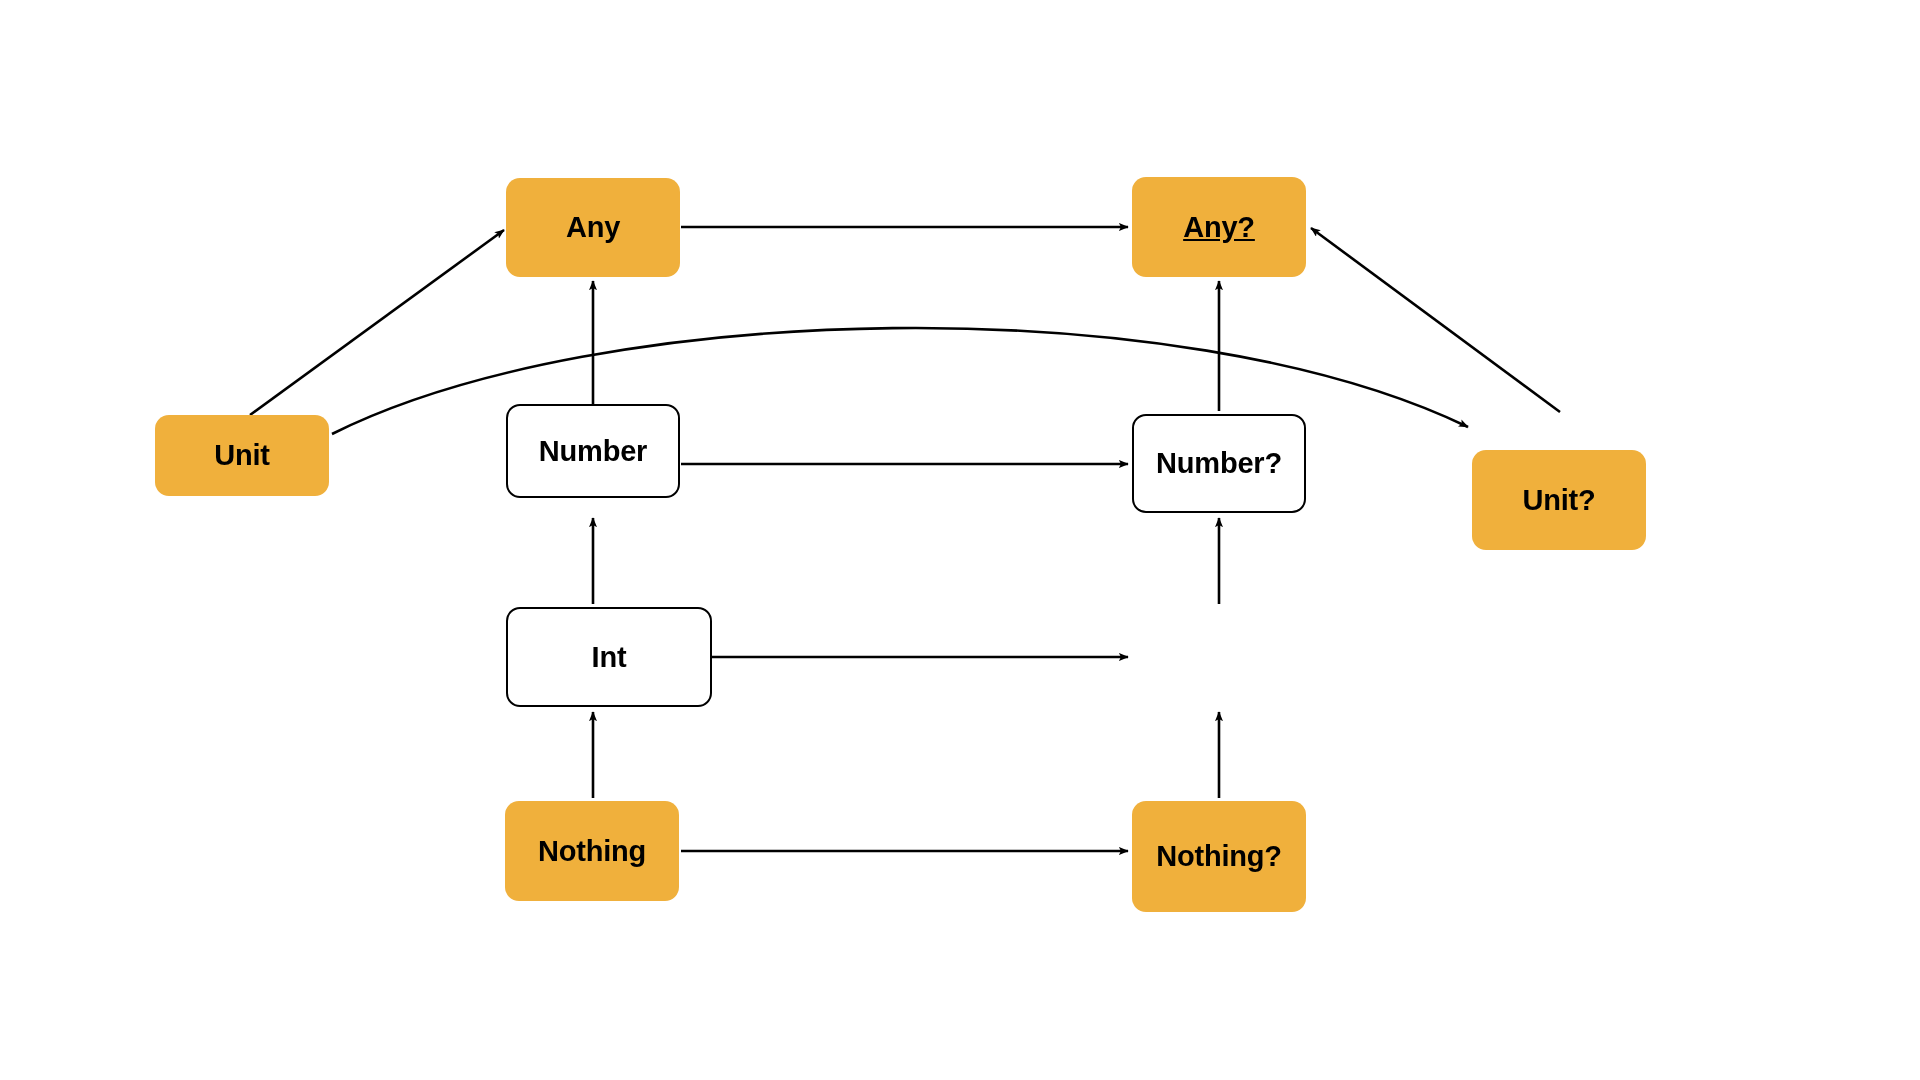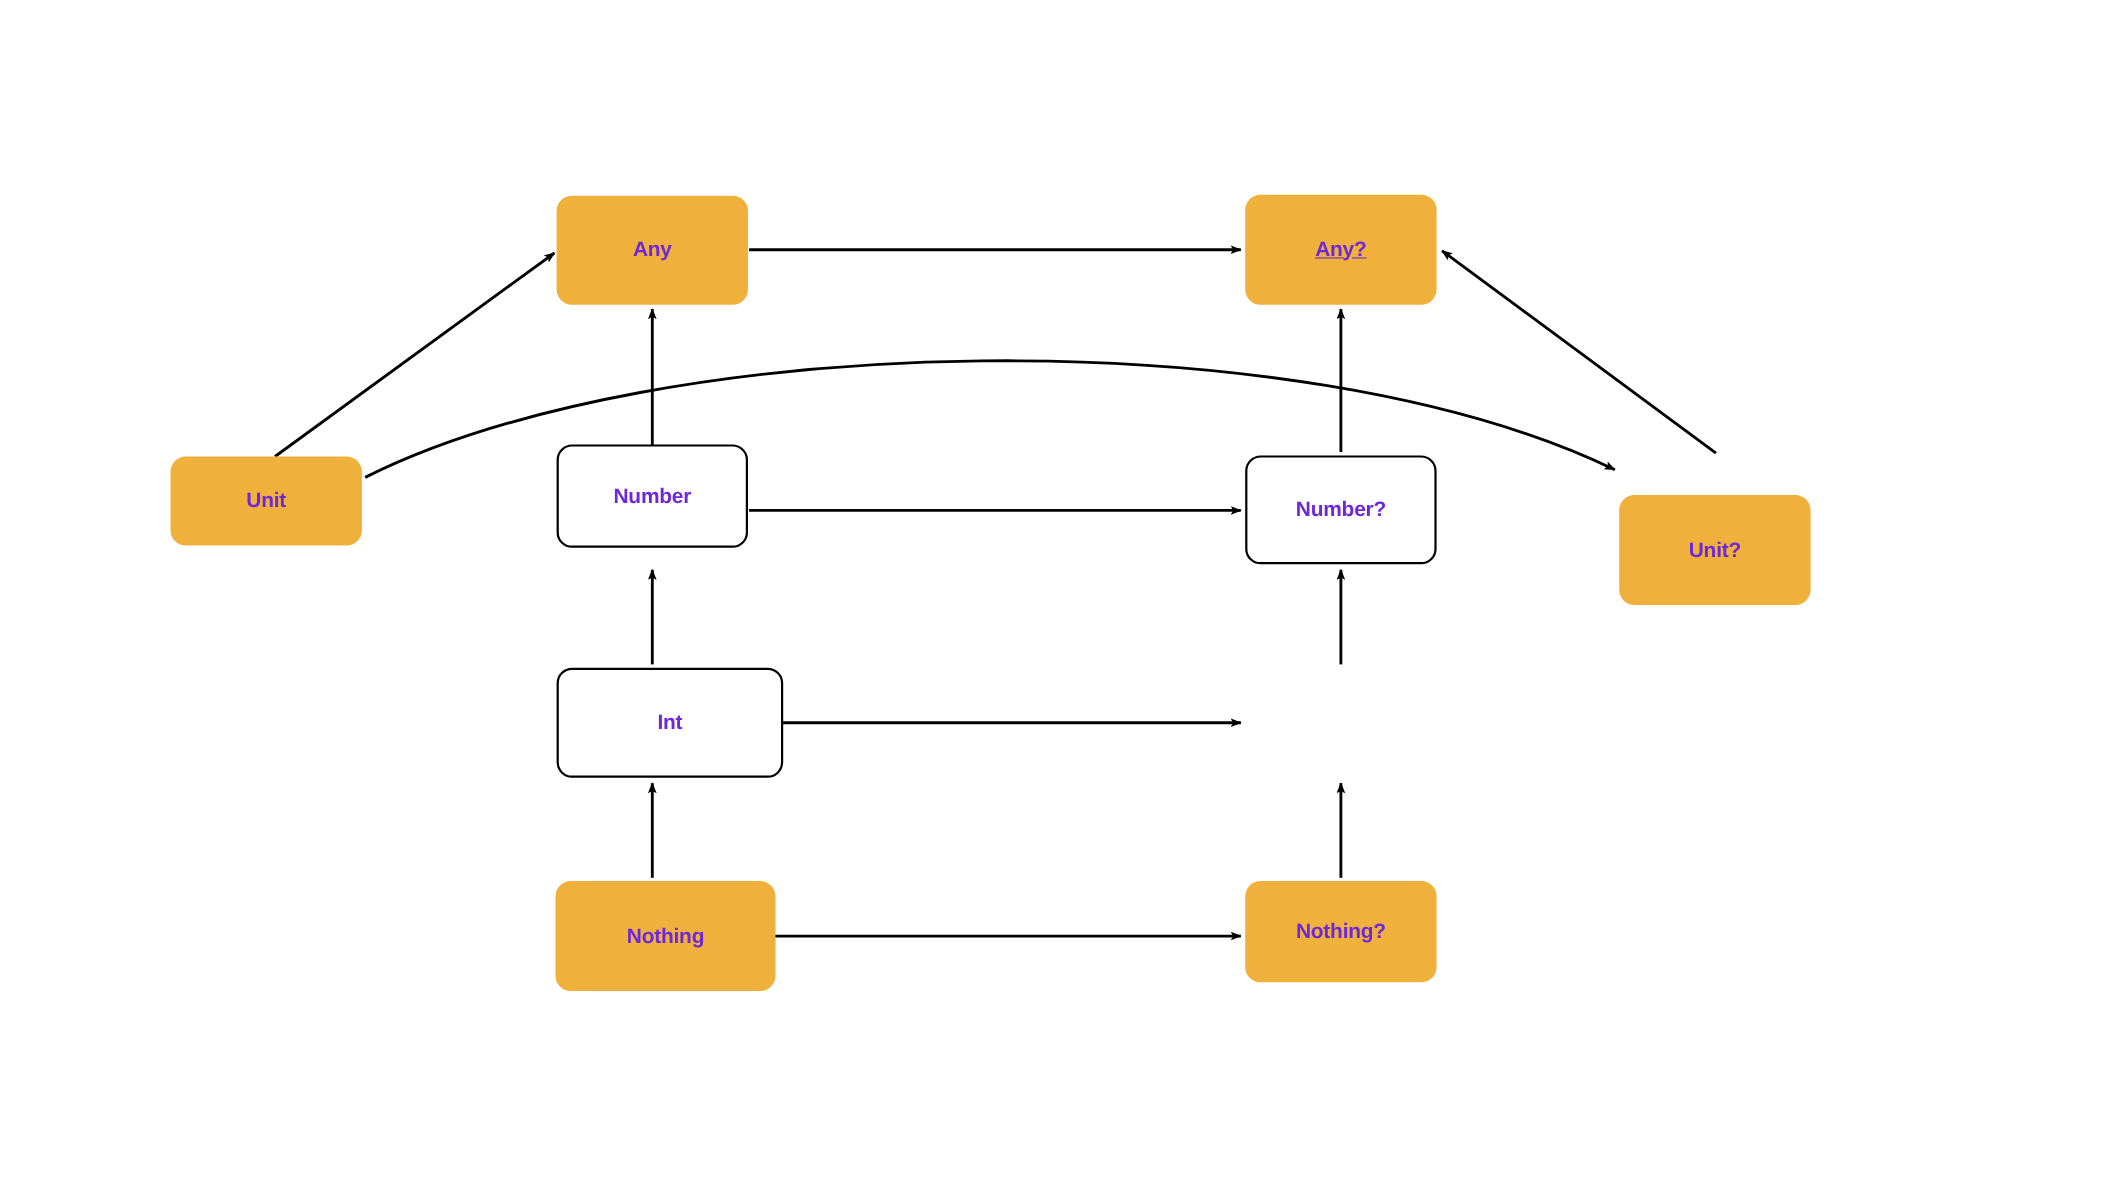--- a/index.html
+++ b/index.html
@@ -28,23 +28,23 @@
     height: 1080px;
     pointer-events: none;
   }
   .node {
     position: absolute;
     box-sizing: border-box;
     display: flex;
     align-items: center;
     justify-content: center;
     border-radius: 14px;
-    font-size: 19px;
+    font-size: 29px;
     font-weight: bold;
-    color: #6d28d9;
+    color: #000000;
     letter-spacing: -0.2px;
     line-height: 1;
     white-space: nowrap;
     user-select: none;
   }
   .node.filled {
     background: #F0B03C;
     border: none;
   }
   .node.outlined {
@@ -116,21 +116,21 @@
 
   <div class="node filled" style="left:1472px; top:414px; width:174px; height:100px;margin-top:36px;">
     <span class="node-label">Unit?</span>
   </div>
 
   <div class="node outlined" style="left:506px; top:607px; width:206px; height:100px;">
     <span class="node-label">Int</span>
   </div>
 
 
-  <div class="node filled" style="left:505px; top:801px; width:200px; height:100px;">
+  <div class="node filled" style="left:505px; top:801px; width:174px; height:100px;">
     <span class="node-label">Nothing</span>
   </div>
 
-  <div class="node filled" style="left:1132px; top:801px; width:174px; height:92px;text-align:right;">
+  <div class="node filled" style="left:1132px; top:801px; width:174px; height:111px;text-align:right;">
     <span class="node-label">Nothing?</span>
   </div>
 
 </div>
 
 </body></html>

